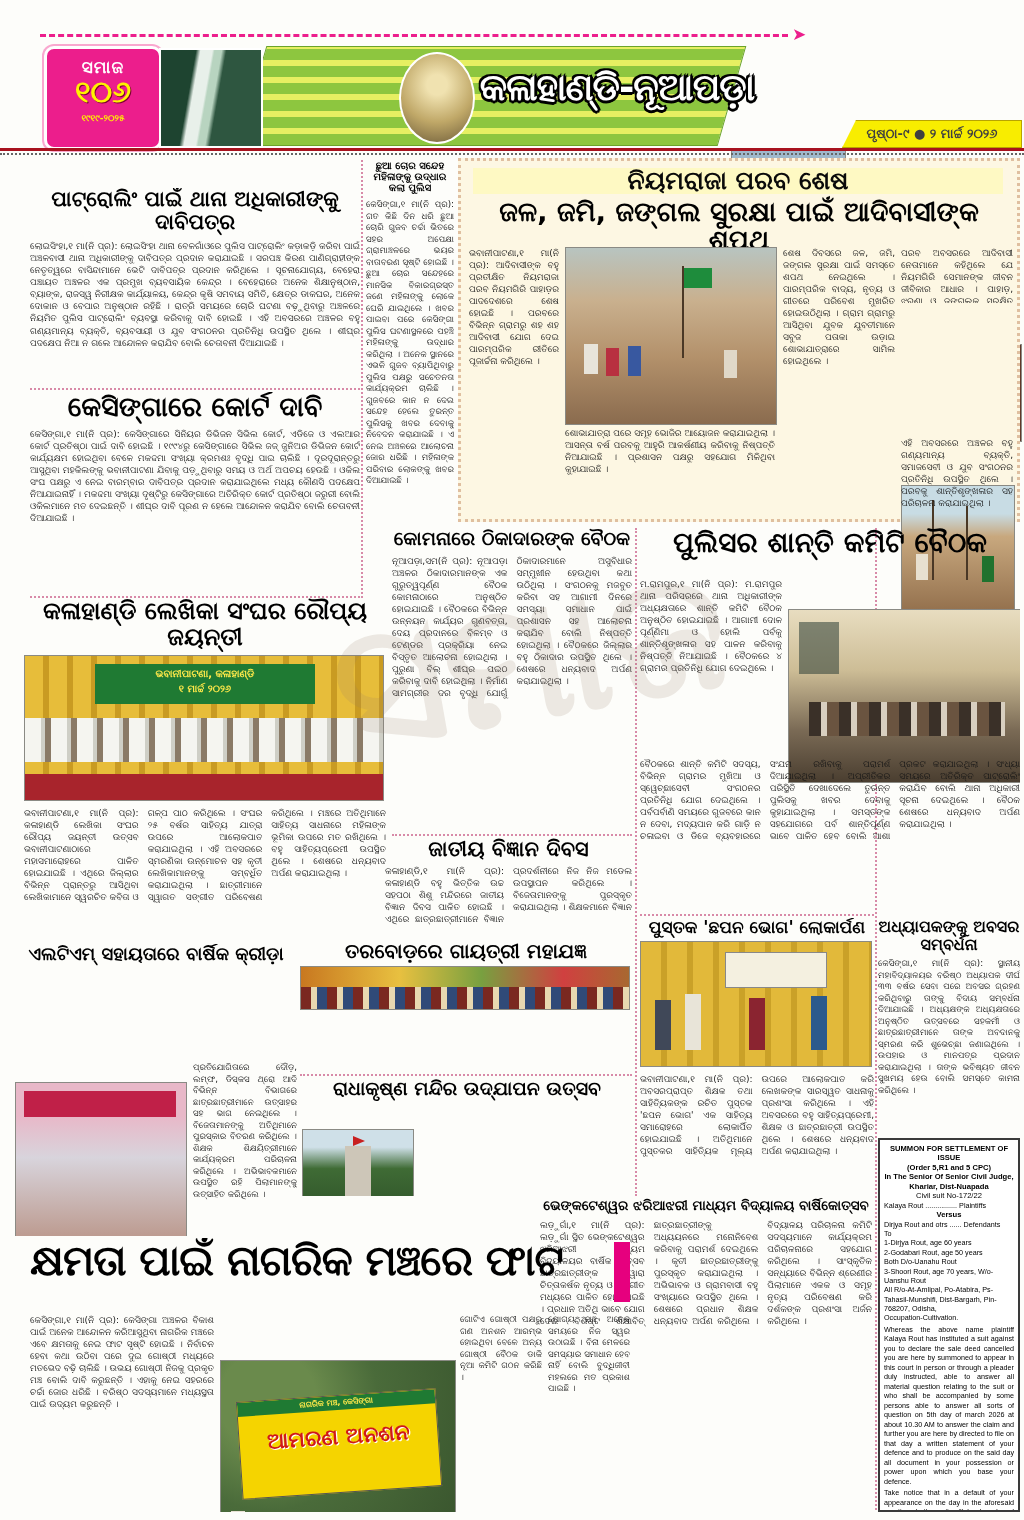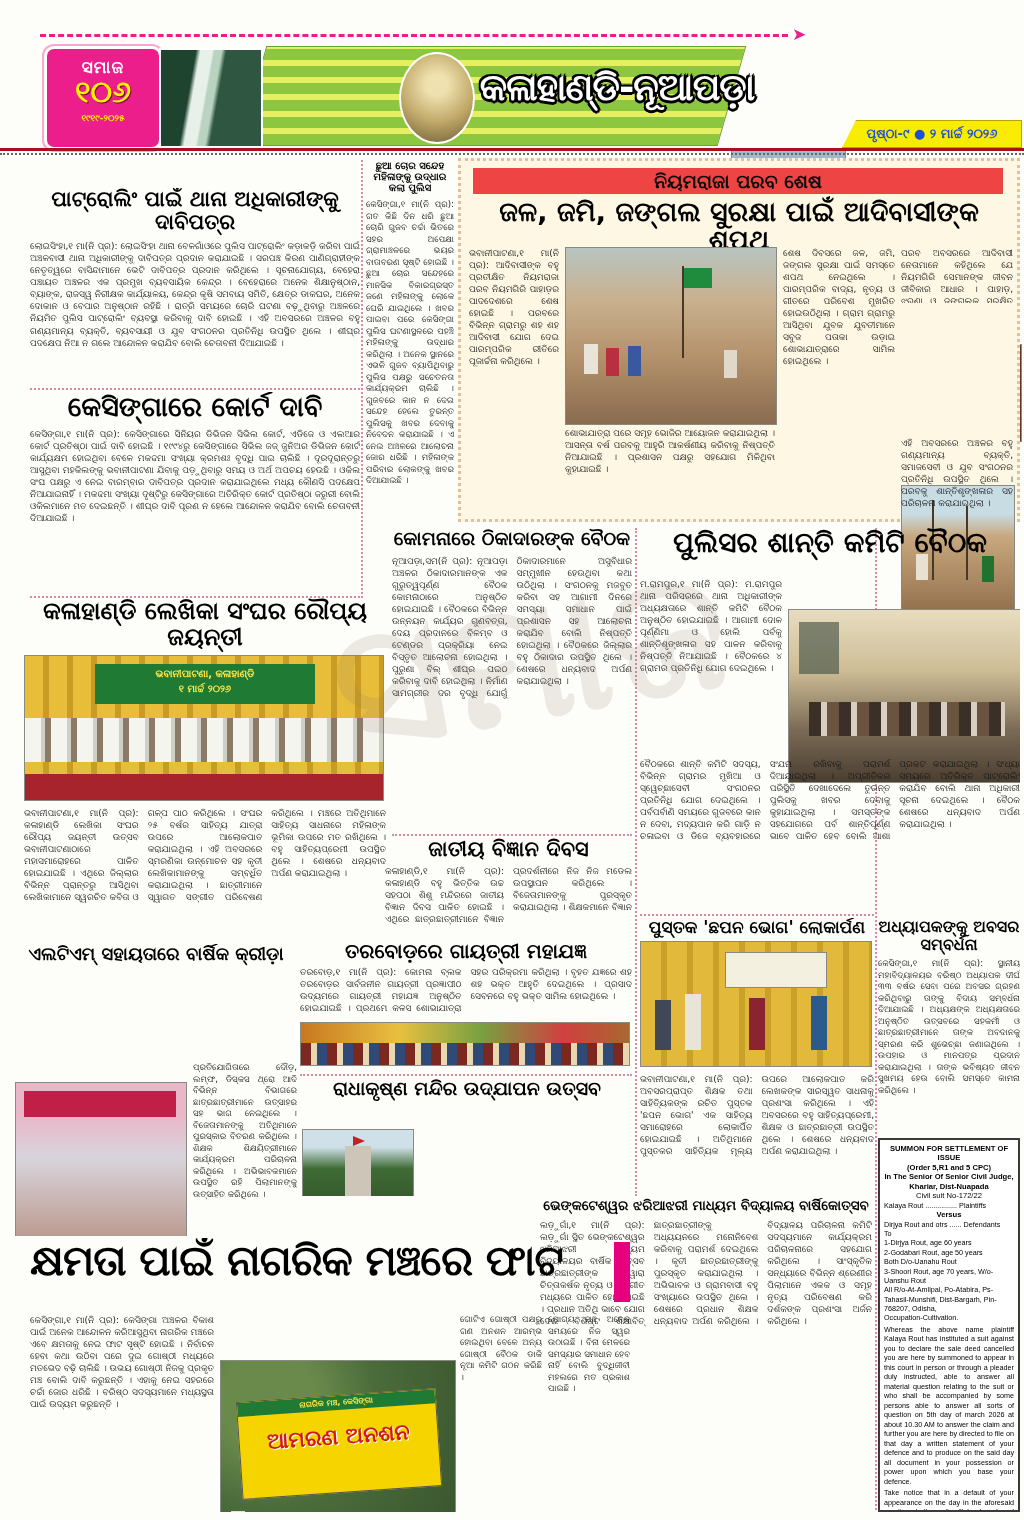--- a/index.html
+++ b/index.html
@@ -13,28 +13,28 @@
   .photo{position:relative;overflow:hidden;border:1px solid #8a8a84;}
   .sepv{position:absolute;border-left:2px dotted #d88aa8;width:0;}
   .seph{position:absolute;border-top:2px dotted #d88aa8;height:0;}
   .pinkbox{position:absolute;left:44px;top:46px;width:112px;height:98px;background:#ec1e8c;border:3px solid #fff;box-shadow:0 0 0 2px #f9a8cf;border-radius:10px;text-align:center;color:#fff;}
   .logo-t{font-size:17px;font-weight:800;margin-top:8px;letter-spacing:1px;}
   .logo-n{font-size:30px;font-weight:800;color:#fff200;text-shadow:1px 1px 0 #7a0030;line-height:1;}
   .logo-y{font-size:9px;font-weight:700;color:#fff200;margin-top:6px;}
   .banner{position:absolute;left:252px;top:46px;width:478px;height:98px;transform:skewX(-16deg);background:repeating-linear-gradient(0deg,#8dc63f 0 11px,#e6ef62 11px 17px);border:1px solid #6aa32a;}
   .ed-title{position:absolute;left:452px;top:66px;width:330px;text-align:center;font-size:37px;font-weight:800;color:#fff;letter-spacing:-1px;
     text-shadow:-2px -2px 0 #000,2px -2px 0 #000,-2px 2px 0 #000,2px 2px 0 #000,0 3px 0 #000,3px 0 0 #000;}
-  .datebox{position:absolute;left:842px;top:120px;width:178px;height:26px;background:#f8ed00;border:1px solid #b8a400;clip-path:polygon(14px 0,100% 0,100% 100%,0 100%);display:flex;align-items:center;justify-content:center;font-size:13px;font-weight:800;color:#1d4ed8;}
+  .datebox{position:absolute;left:842px;top:120px;width:178px;height:26px;background:#f8ed00;border:1px solid #b8a400;clip-path:polygon(14px 0,100% 0,100% 100%,0 100%);display:flex;align-items:center;justify-content:center;font-size:13px;font-weight:800;color:#404040;}
   .topwave{position:absolute;left:40px;top:34px;width:748px;border-top:3px dashed #ec1e8c;}
   .toparrow{position:absolute;left:792px;top:24px;color:#ec1e8c;font-size:17px;font-weight:700;}
   .redrule{position:absolute;left:0;top:148px;width:1024px;height:3px;background:#a8121e;}
   .dotrule{position:absolute;left:0;top:153px;width:1024px;border-top:2px dotted #666;}
   
   .featbox{position:absolute;left:458px;top:158px;width:562px;height:364px;background:#fdf7e3;border:3px dotted #dfbfa0;box-sizing:border-box;}
-  .kicker{position:absolute;left:12px;top:7px;width:530px;height:26px;background:#ef4444;display:flex;align-items:center;justify-content:center;font-size:19px;font-weight:800;color:#0a0a0a;}
+  .kicker{position:absolute;left:12px;top:7px;width:530px;height:26px;background:#fef9c3;display:flex;align-items:center;justify-content:center;font-size:25px;font-weight:800;color:#0a0a0a;}
   .feathl{position:absolute;left:4px;top:37px;width:548px;text-align:center;font-size:27px;font-weight:800;color:#000;line-height:1.05;}
   .wm{position:absolute;left:150px;top:560px;width:760px;font-size:170px;font-weight:800;color:rgba(150,125,105,0.16);transform:rotate(-10deg);z-index:40;pointer-events:none;text-align:center;}
   .fig{position:absolute;}
   .legal{position:absolute;left:878px;top:1138px;width:142px;height:374px;border:2px solid #3a3a3a;box-sizing:border-box;padding:4px 4px;background:#fff;overflow:hidden;}
   .lg-c{text-align:center;font-size:7.6px;font-weight:700;line-height:1.25;font-family:"Liberation Sans",sans-serif;}
   .lg-l{text-align:left;font-size:7.2px;line-height:1.3;font-family:"Liberation Sans",sans-serif;}
   .lg-b{text-align:justify;font-size:7.2px;line-height:1.32;font-family:"Liberation Sans",sans-serif;margin-top:2px;}
   .mag{background:#e6007e;}
 </style>
 </head>
@@ -204,21 +204,20 @@
     <div class="hl" style="font-size:18px;">ଏଲଟିଏମ୍ ସହାୟତାରେ ବାର୍ଷିକ କ୍ରୀଡ଼ା</div>
     <div class="photo abs" style="left:0;top:118px;width:170px;height:166px;background:linear-gradient(180deg,#e8b8c8 0 20%,#d8d4dc 45%,#b89284 100%);">
       <div class="fig" style="left:8px;top:8px;width:152px;height:26px;background:#c02048;"></div>
 
     </div>
     <div class="bt abs" style="left:178px;top:118px;width:104px;height:166px;font-size:8.6px;overflow:hidden;">ପ୍ରତିଯୋଗିତାରେ ଦୌଡ଼, ଲମ୍ଫ, ଡିସ୍କସ ଥ୍ରୋ ଆଦି ବିଭିନ୍ନ ବିଭାଗରେ ଛାତ୍ରଛାତ୍ରୀମାନେ ଉତ୍ସାହର ସହ ଭାଗ ନେଇଥିଲେ । ବିଜେତାମାନଙ୍କୁ ଅତିଥିମାନେ ପୁରସ୍କାର ବିତରଣ କରିଥିଲେ । ଶିକ୍ଷକ ଶିକ୍ଷୟିତ୍ରୀମାନେ କାର୍ଯ୍ୟକ୍ରମ ପରିଚାଳନା କରିଥିଲେ । ଅଭିଭାବକମାନେ ଉପସ୍ଥିତ ରହି ପିଲାମାନଙ୍କୁ ଉତ୍ସାହିତ କରିଥିଲେ ।</div>
   </div>
 
   <div class="art" style="left:300px;top:940px;width:332px;height:132px;">
     <div class="hl" style="font-size:20px;">ତରବୋଡ଼ରେ ଗାୟତ୍ରୀ ମହାଯଜ୍ଞ</div>
-    <div class="bt c2" style="margin-top:4px;height:52px;overflow:hidden;">ତରବୋଡ଼,୧ ମା(ନି ପ୍ର): କୋମନା ବ୍ଲକ ତରବୋଡ଼ର ସାର୍ବଜନୀନ ଗାୟତ୍ରୀ ପ୍ରଜ୍ଞାପୀଠ ଉଦ୍ୟମରେ ଗାୟତ୍ରୀ ମହାଯଜ୍ଞ ଅନୁଷ୍ଠିତ ହୋଇଯାଇଛି । ପ୍ରଥମେ କଳସ ଶୋଭାଯାତ୍ରା ସହର ପରିକ୍ରମା କରିଥିଲା । ବୃହତ ଯଜ୍ଞରେ ଶହ ଶହ ଭକ୍ତ ଆହୁତି ଦେଇଥିଲେ । ପ୍ରସାଦ ସେବନରେ ବହୁ ଭକ୍ତ ସାମିଲ ହୋଇଥିଲେ ।</div>
     <div class="photo" style="margin-top:4px;width:330px;height:44px;box-sizing:border-box;background:linear-gradient(90deg,#c87820,#e8c040 30%,#78a040 55%,#d04040 80%,#a86830);">
       <div class="fig" style="left:0;top:20px;width:100%;height:22px;background:repeating-linear-gradient(90deg,#7a2820 0 10px,#e8d8b0 10px 16px,#304a78 16px 26px);"></div>
     </div>
   </div>
 
   <div class="art" style="left:302px;top:1078px;width:330px;height:118px;">
     <div class="hl" style="font-size:19px;">ରାଧାକୃଷ୍ଣ ମନ୍ଦିର ଉଦ୍‌ଯାପନ ଉତ୍ସବ</div>
     <div class="photo abs" style="left:0;top:30px;width:110px;height:86px;background:linear-gradient(180deg,#cfe0e8 0 20%,#3f6b35 45%,#2e5228 100%);">
       <div class="fig" style="left:42px;top:16px;width:26px;height:62px;background:#cdc6b8;"></div>
       <div class="fig" style="left:50px;top:6px;width:12px;height:10px;background:#c82020;clip-path:polygon(0 100%,0 0,100% 50%);"></div>

